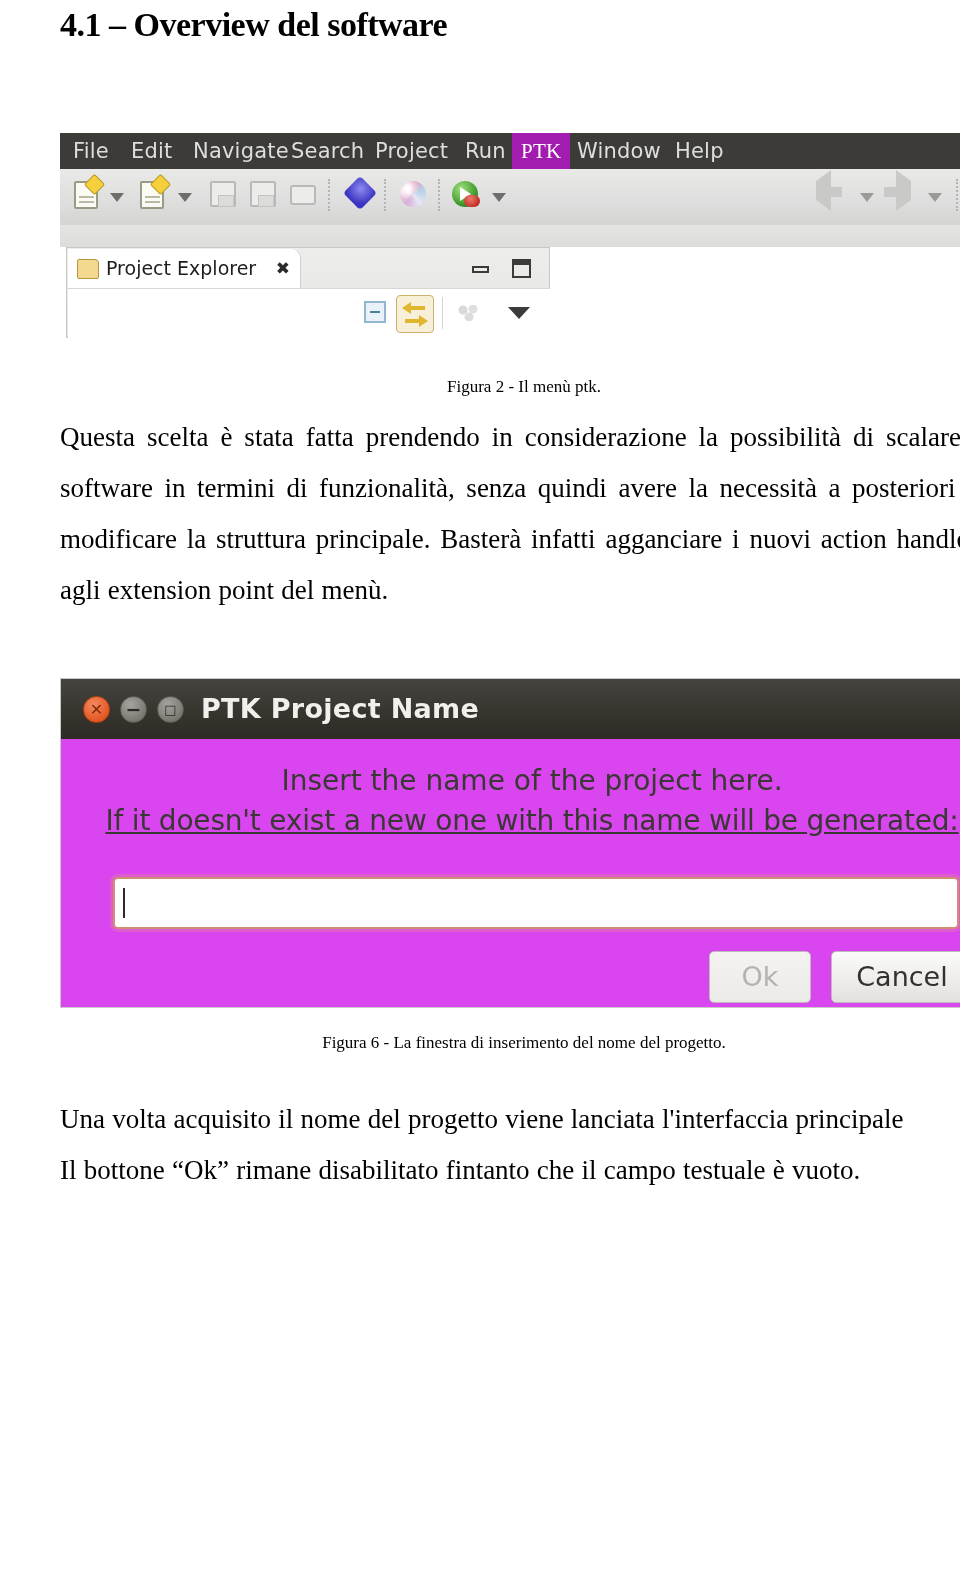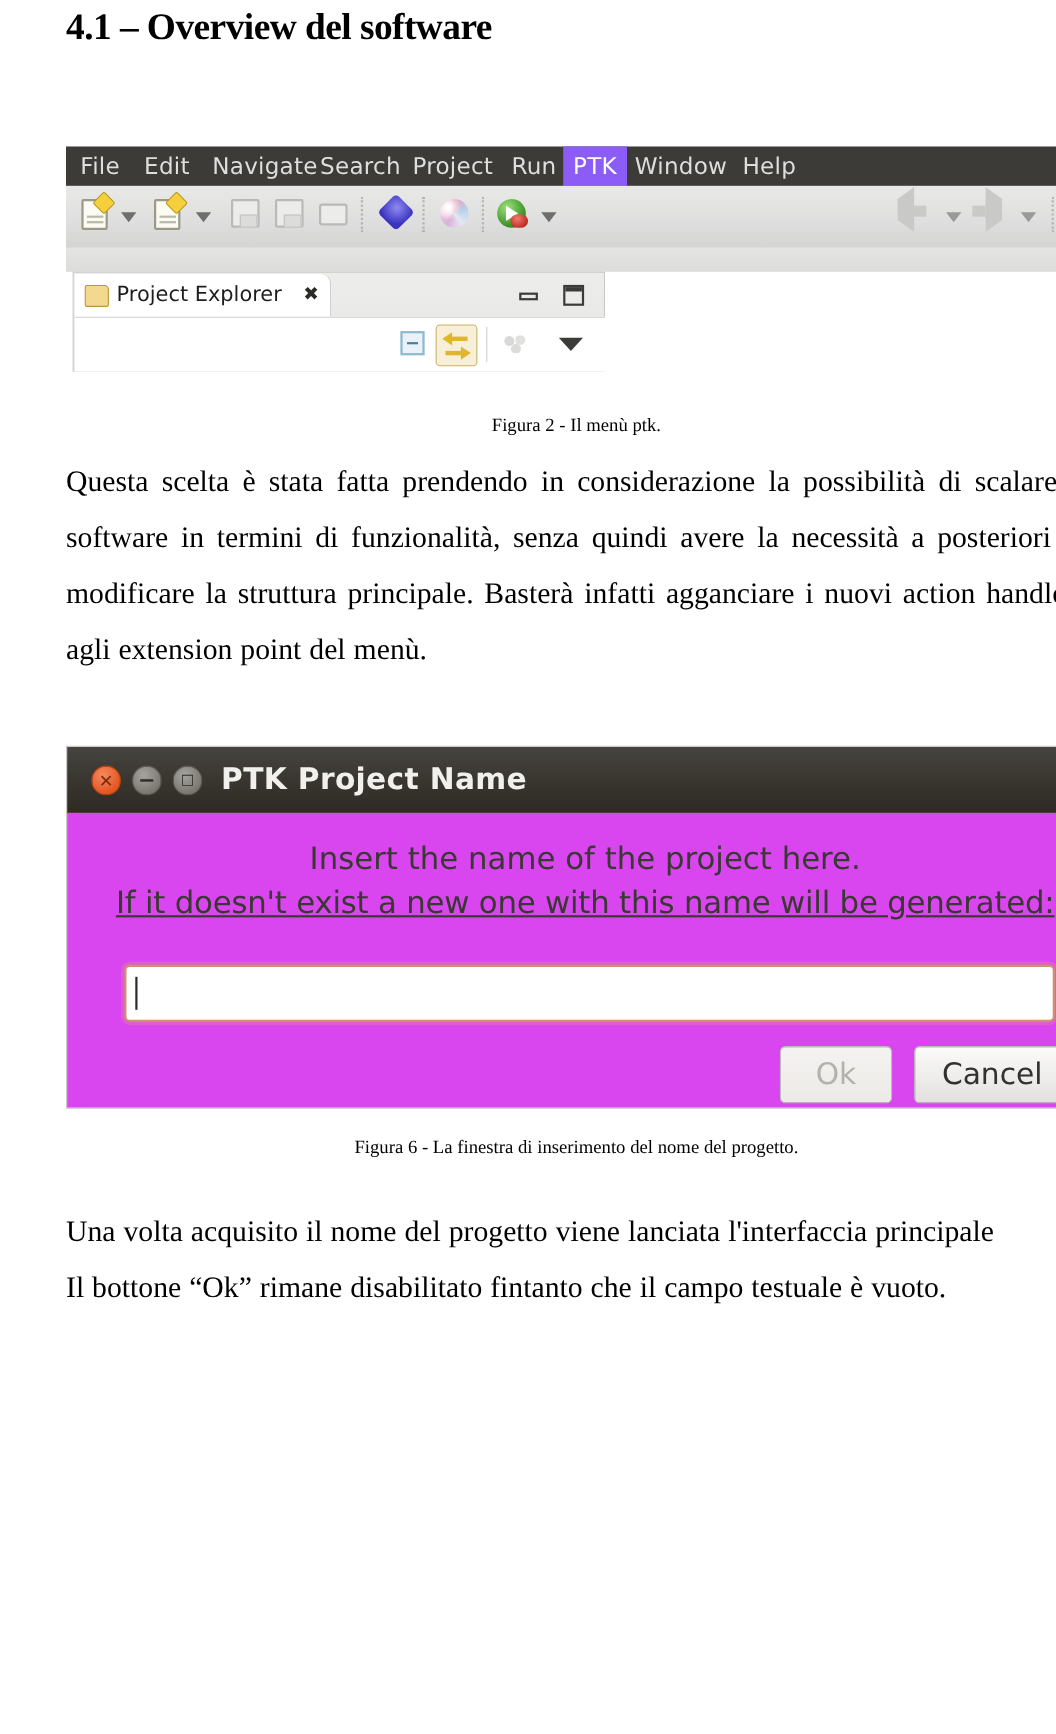--- a/index.html
+++ b/index.html
@@ -81,22 +81,23 @@
     top: 0;
     height: 36px;
     line-height: 36px;
     color: #dedede;
     font-size: 21px;
     padding: 0 9px;
     white-space: nowrap;
     letter-spacing: 0.2px;
   }
   .fig5-menubar .mi.active {
-    background: #8b5cf6;
+    background: #a21caf;
     color: #ffffff;
+    font-family: Liberation Serif, serif;
   }
 
   .fig5-toolbar {
     position: absolute;
     left: 0; top: 36px;
     width: 944px; height: 56px;
     background: linear-gradient(#e9e9e7, #dedede 60%, #d4d4d2);
     border-bottom: 1px solid #c2c2c0;
   }
   .fig5-toolbar2 {

